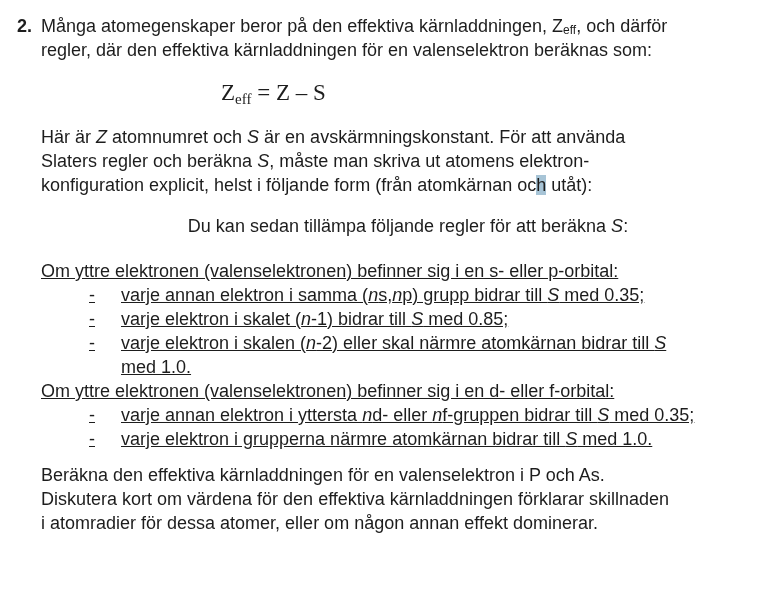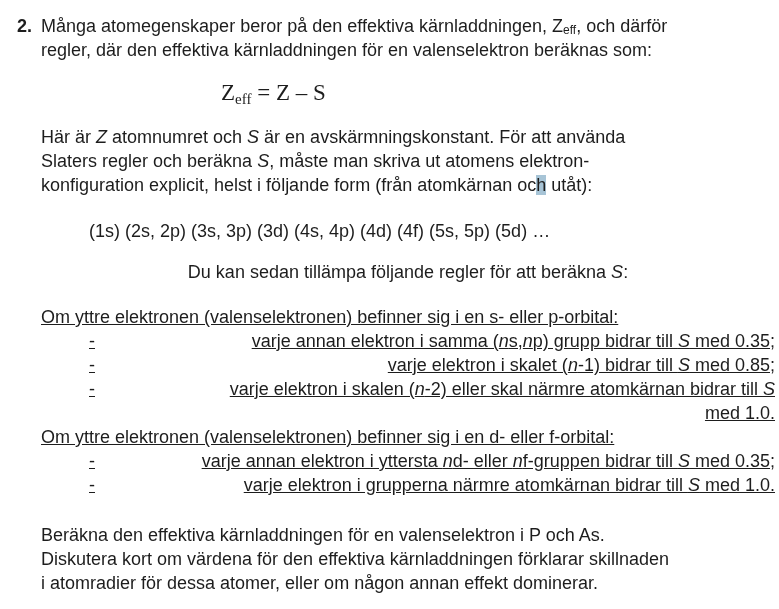--- a/index.html
+++ b/index.html
@@ -29,22 +29,22 @@
     line-height: 30px;
     white-space: pre;
   }
   .fsub { font-size: 15px; line-height: 0; vertical-align: -4px; }
   .sec-explain { margin-top: 17px; }
   .sec-config { margin-top: 22px; margin-left: 48px; }
   .sec-rules-intro { margin-top: 17px; text-align: center; }
   .sec-rules { margin-top: 21px; text-decoration: underline; }
   .bullet { display: flex; margin-left: 48px; }
   .dash { flex: 0 0 32px; white-space: pre; }
-  .btext { flex: 1 1 auto; text-align: right; }
-  .sec-task { margin-top: 26px; }
+  .btext { flex: 1 1 auto; }
+  .sec-task { margin-top: 12px; }
 </style>
 </head>
 <body>
 
 <div class="page">
 
   <div class="qnum">2.</div>
 
   <div class="content">
 
@@ -54,21 +54,20 @@
     </div>
 
     <div class="formula-row"><span>Z</span><span class="fsub">eff</span><span> = Z – S</span></div>
 
     <div class="sec-explain">
       <div class="line"><span>Här är </span><span class="it">Z</span><span> atomnumret och </span><span class="it">S</span><span> är en avskärmningskonstant. För att använda</span></div>
       <div class="line"><span>Slaters regler och beräkna </span><span class="it">S</span><span>, måste man skriva ut atomens elektron-</span></div>
       <div class="line"><span>konfiguration explicit, helst i följande form (från atomkärnan oc</span><span class="hl">h</span><span> utåt):</span></div>
     </div>
 
-    <div class="sec-config line"><span>(1s) (2s, 2p) (3s, 3p) (3d) (4s, 4p) (4d) (4f) (5s, 5p) (5d) …</span></div>
 
     <div class="sec-rules-intro line"><span>Du kan sedan tillämpa följande regler för att beräkna </span><span class="it">S</span><span>:</span></div>
 
     <div class="sec-rules">
 
       <div class="line"><span>Om yttre elektronen (valenselektronen) befinner sig i en s- eller p-orbital:</span></div>
 
       <div class="bullet">
         <span class="dash">-</span>
         <span class="btext line"><span>varje annan elektron i samma (</span><span class="it">n</span><span>s,</span><span class="it">n</span><span>p) grupp bidrar till </span><span class="it">S</span><span> med 0.35;</span></span>

